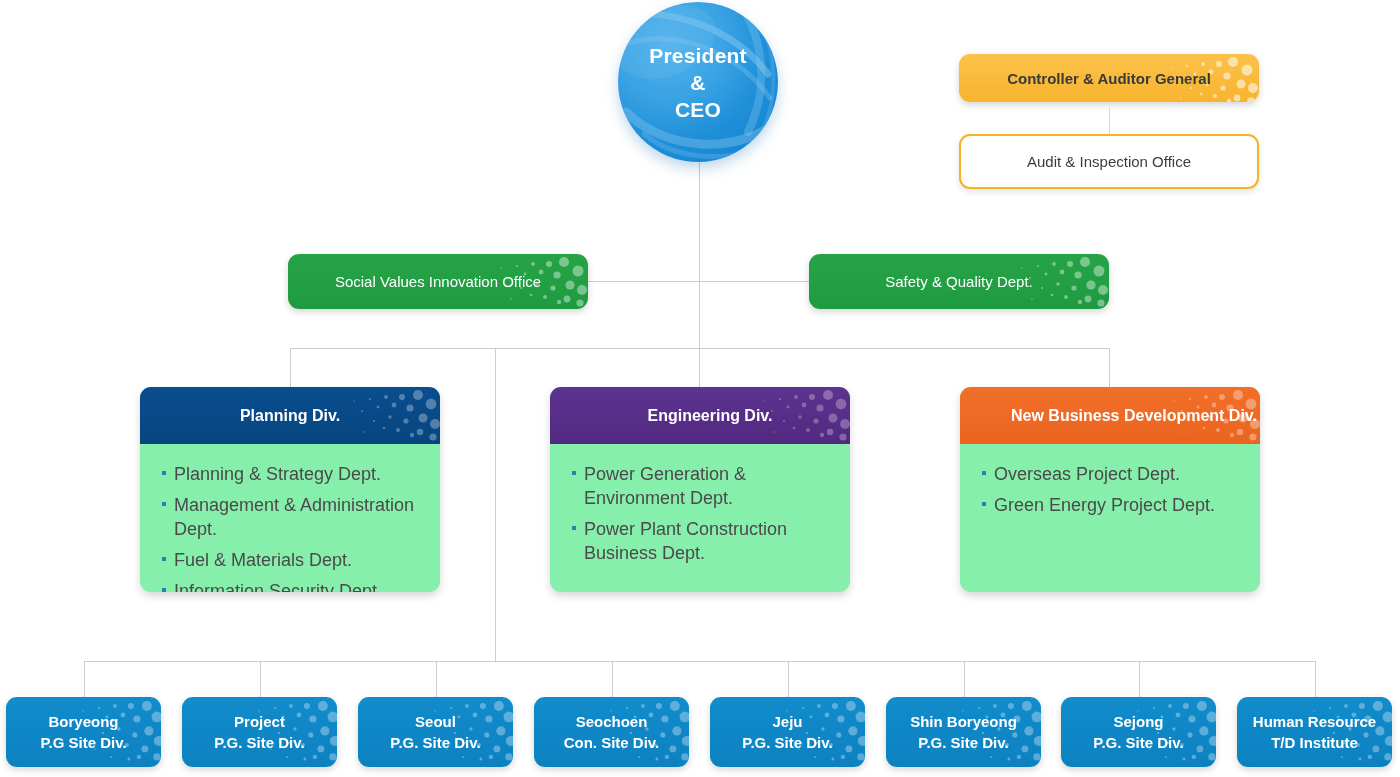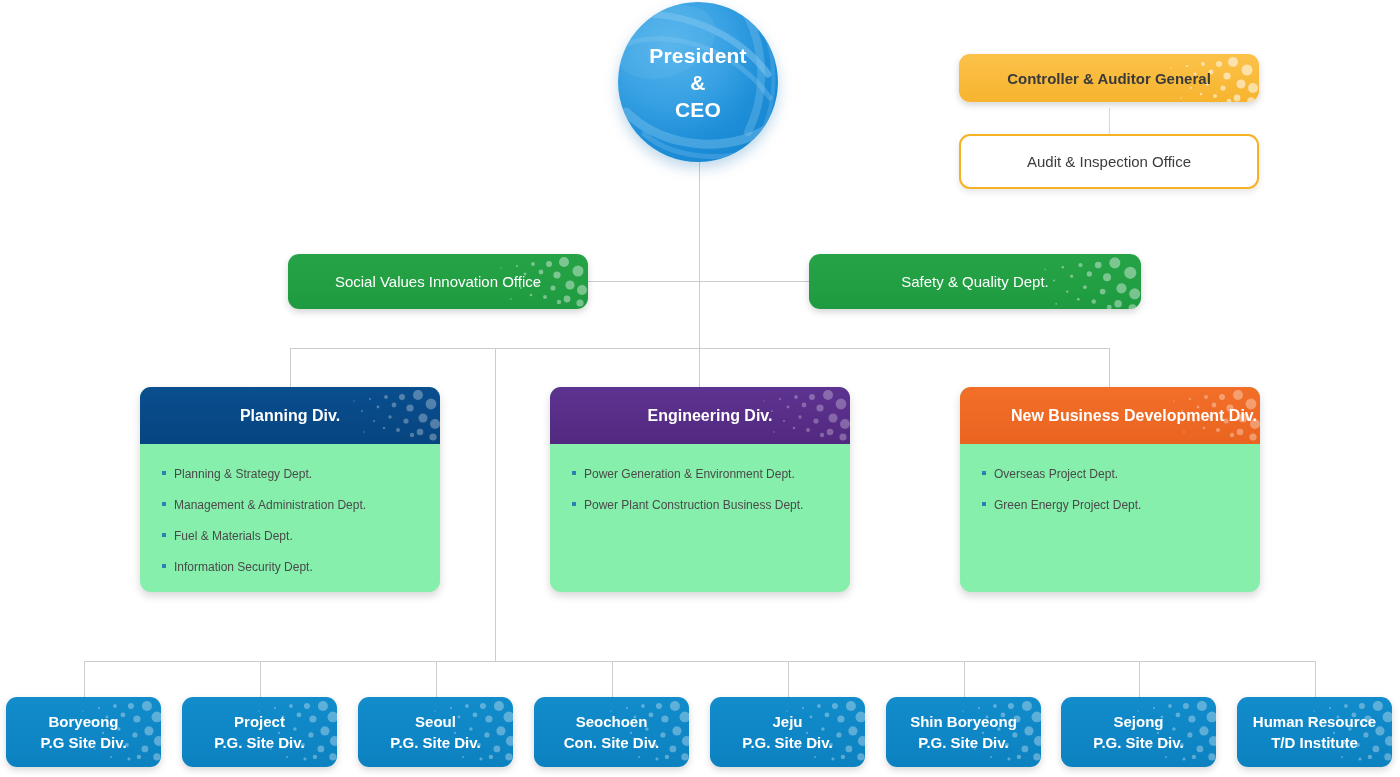--- a/index.html
+++ b/index.html
@@ -66,21 +66,21 @@
   .box-audit .lbl { color:#3c3c3c; font-size:15px; }
 
   
   .box-green {
     height:55px;
     background:linear-gradient(180deg,#2aa council,#22a147 100%);
     background:linear-gradient(180deg,#27a347 0%,#1e9b40 100%);
   }
   .box-green .lbl { color:#ffffff; font-size:15px; }
   .box-social  { left:288px; top:254px; width:300px; }
-  .box-safety  { left:809px; top:254px; width:332px; }
+  .box-safety  { left:809px; top:254px; width:300px; }
 
   
   .card {
     position:absolute;
     width:300px; height:205px;
     border-radius:11px;
     background:#86efac;
     box-shadow:0 4px 9px rgba(0,0,0,.16);
     overflow:hidden;
     z-index:4;
@@ -93,21 +93,21 @@
   }
   .card-head .halftone { position:absolute; top:0; right:0; bottom:0; width:46%; }
   .card-head .lbl {
     position:relative; z-index:2;
     color:#ffffff; font-size:16px; font-weight:bold;
   }
   .card-body { padding:18px 16px 0 22px; }
   .item {
     position:relative;
     padding-left:12px;
-    font-size:12px; line-height:24px;
+    font-size:18px; line-height:24px;
     color:#4a4a4a;
     margin-bottom:7px;
   }
   .item::before {
     content:""; position:absolute;
     left:0; top:9px;
     width:4px; height:4px;
     background:#2f7fb5;
   }
 

